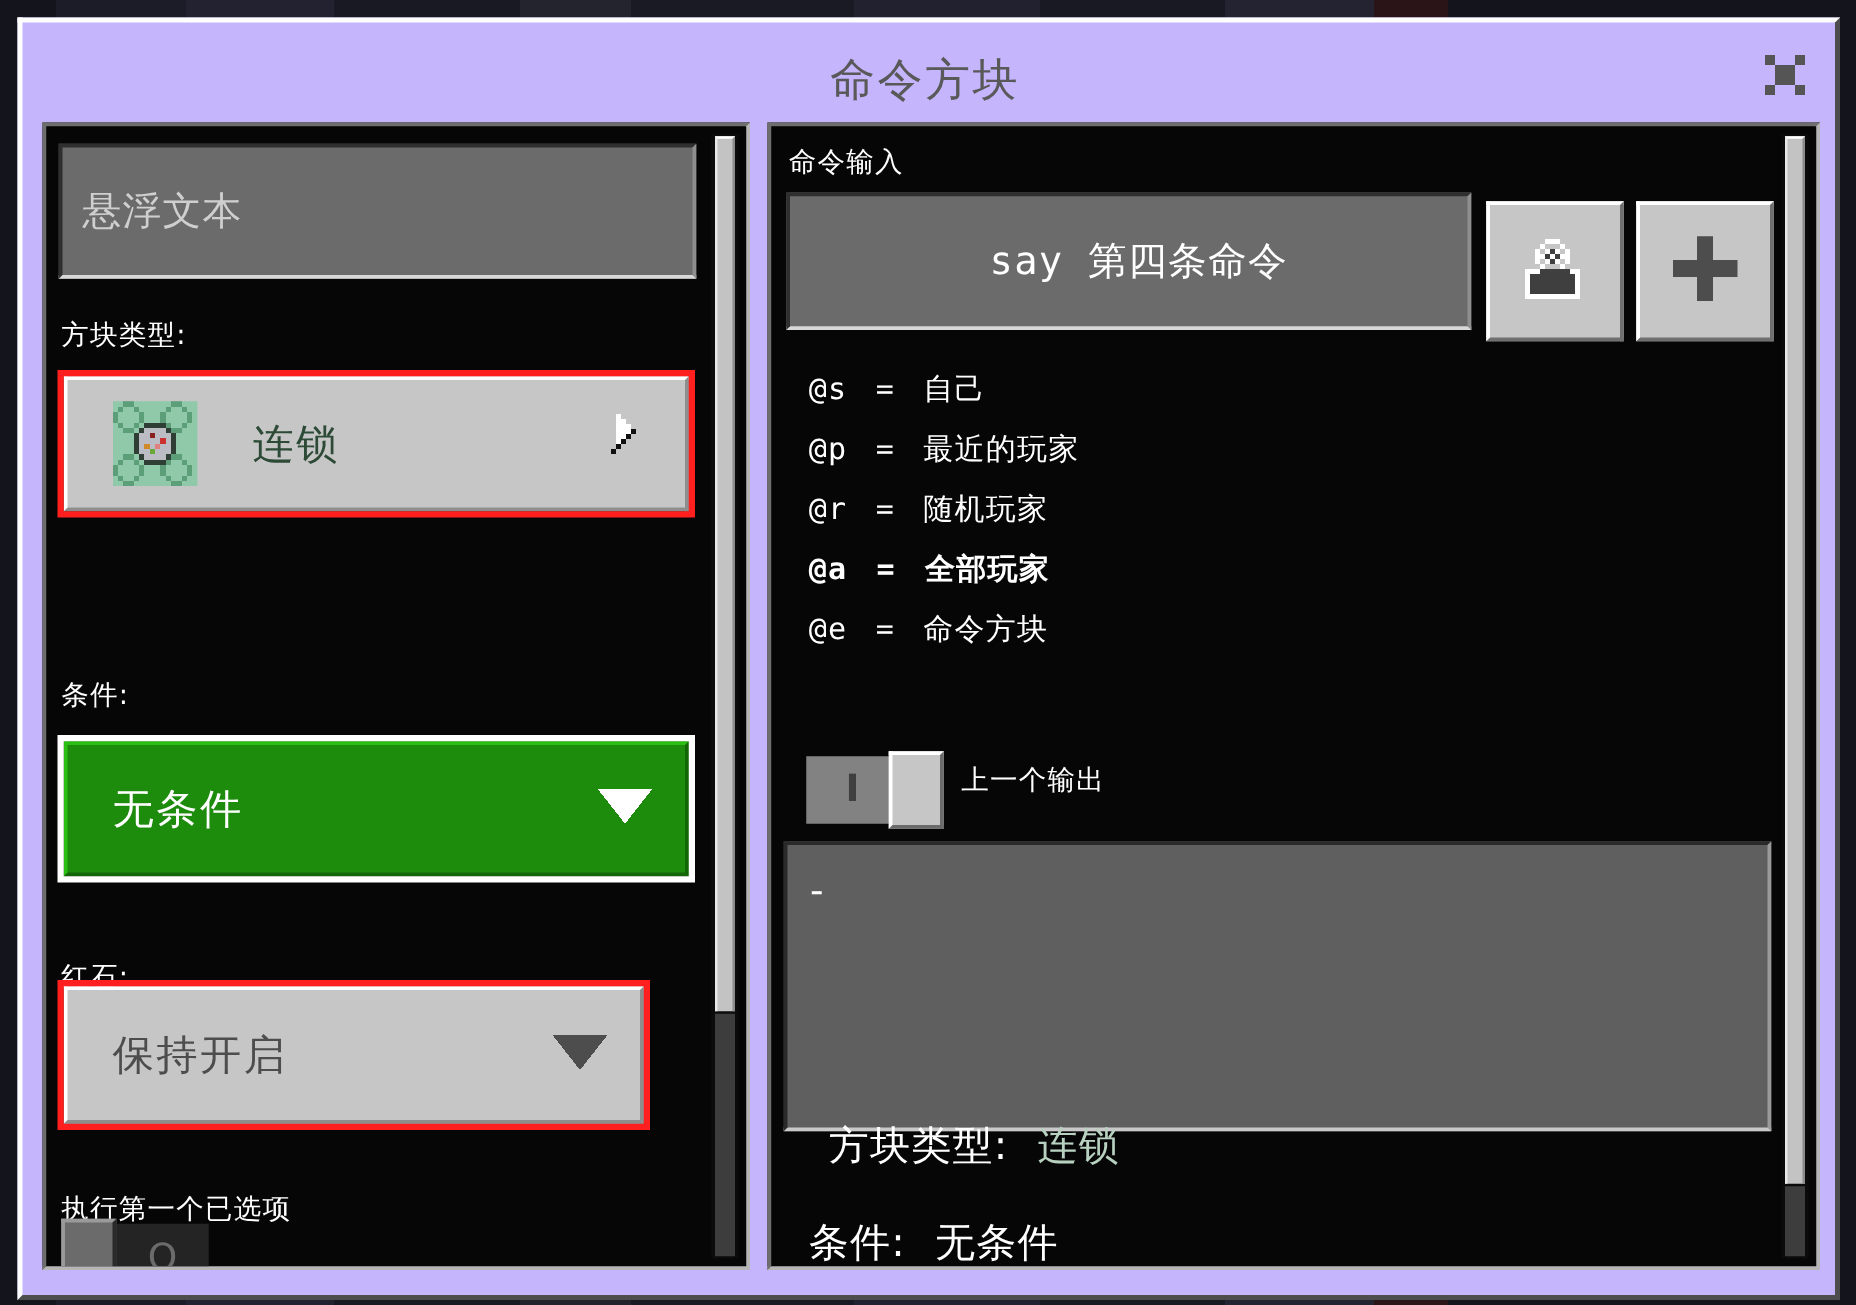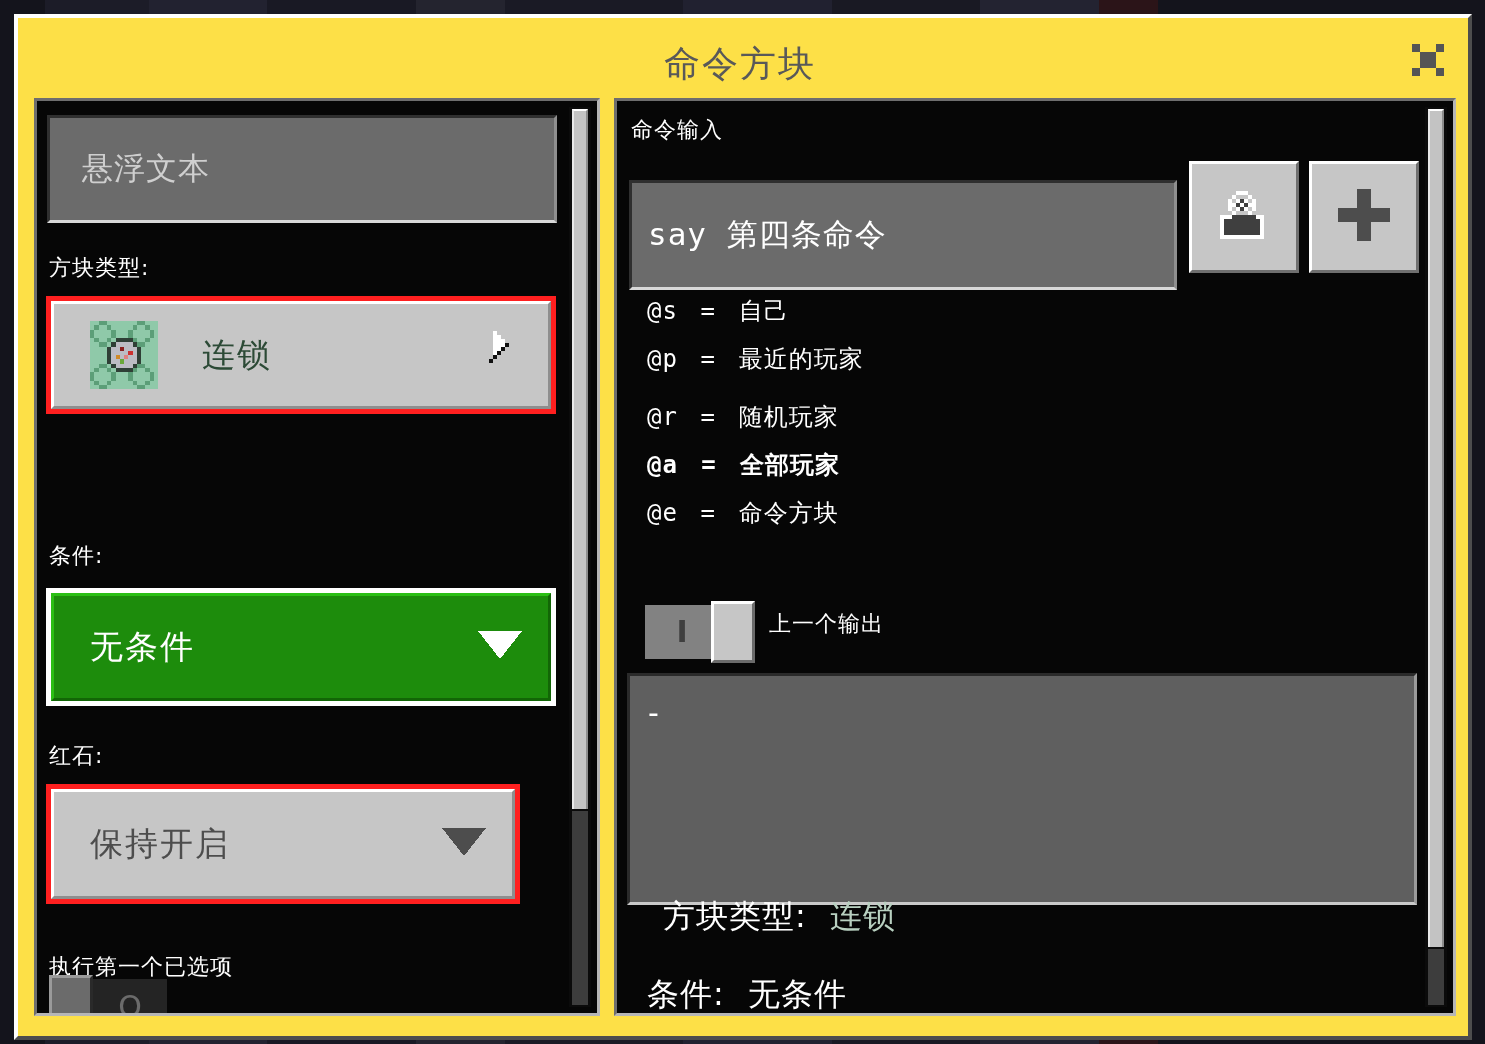--- a/index.html
+++ b/index.html
@@ -23,21 +23,21 @@
         #212130 46%, #212130 56%,
         #191923 56%, #191923 66%,
         #232331 66%, #232331 74%,
         #2b1418 74%, #2b1418 78%,
         #14141c 78%, #14141c 100%);
   }
   
   #dialog {
     position: absolute; left: 14px; top: 14px;
     width: 1458px; height: 1026px;
-    background: #fde047;
+    background: #c4b5fd;
     border: 4px solid #ffffff;
     border-right-color: #4d4d4d;
     border-bottom-color: #4d4d4d;
   }
   #titlebar {
     position: relative; height: 76px;
   }
   #title {
     position: absolute; left: 646px; top: 22px;
     font-size: 36px; color: #595959; letter-spacing: 2px;
@@ -82,21 +82,21 @@
     color: #ffffff; font-size: 22px; letter-spacing: 1px; white-space: nowrap;
   }
   .textfield {
     background: #6b6b6b;
     border: 3px solid #2f2f2f;
     border-bottom-color: #d8d8d8;
     border-right-color: #8f8f8f;
     display: flex; align-items: center;
   }
   .textfield .placeholder {
-    color: #cfcfcf; font-size: 31px; padding-left: 32px; letter-spacing: 1px;
+    color: #cfcfcf; font-size: 31px; padding-left: 16px; letter-spacing: 1px;
   }
   .opt-row {
     background: #c6c6c6;
     border: 3px solid #ffffff;
     border-right-color: #8e8e8e;
     border-bottom-color: #8e8e8e;
     display: flex; align-items: center; position: relative;
   }
   .red-outline { outline: 5px solid #ff1f1f; outline-offset: 0px; }
   .white-outline { outline: 5px solid #ffffff; }
@@ -262,21 +262,21 @@
 
       <div class="opt-row dropdown white-outline" style="position:absolute;left:14px;top:492px;width:500px;height:108px;background:#1d8c0c;border-color:#2bbf14;border-right-color:#126606;border-bottom-color:#126606;">
         <span class="opt-label" style="margin-left:36px;color:#ffffff;">无条件</span>
         <span class="caret">
           <svg width="44" height="28" viewBox="0 0 11 7" shape-rendering="crispEdges">
             <polygon points="0,0 11,0 5.5,7" fill="#ffffff"></polygon>
           </svg>
         </span>
       </div>
 
-      <div class="label" style="position:absolute;left:12px;top:640px;">红石:</div>
+      <div class="label" style="position:absolute;left:12px;top:666px;">红石:</div>
 
       <div class="opt-row dropdown red-outline" style="position:absolute;left:14px;top:688px;width:464px;height:110px;">
         <span class="opt-label" style="margin-left:36px;color:#4d4d4d;">保持开启</span>
         <span class="caret">
           <svg width="44" height="28" viewBox="0 0 11 7" shape-rendering="crispEdges">
             <polygon points="0,0 11,0 5.5,7" fill="#4d4d4d"></polygon>
           </svg>
         </span>
       </div>
 
@@ -295,21 +295,21 @@
       </div>
 
     </div>
   </div>
 
   <div class="panel" id="panel-right">
     <div class="panel-inner">
 
       <div class="label" style="position:absolute;left:14px;top:14px;">命令输入</div>
 
-      <div class="textfield" style="position:absolute;left:12px;top:79px;width:548px;height:110px;">
+      <div class="textfield" style="position:absolute;left:12px;top:53px;width:548px;height:110px;justify-content:center;">
         <span class="mono" style="color:#ffffff;font-size:31px;padding-left:16px;letter-spacing:1px;">say 第四条命令</span>
       </div>
 
       <div class="iconbtn" style="position:absolute;left:572px;top:60px;width:110px;height:112px;">
         <span>
           <svg width="56" height="56" viewBox="0 0 14 14" shape-rendering="crispEdges">
             <g fill="#ffffff">
               <rect x="5" y="1" width="3" height="1"></rect>
               <rect x="4" y="2" width="1" height="1"></rect>
                 <rect x="8" y="2" width="1" height="1"></rect>
@@ -355,21 +355,21 @@
         <div class="sel-line" style="height:48px;">
           <span class="mono">@s</span>
           <span class="mono" style="margin:0 14px;">=</span>
           <span>自己</span>
         </div>
         <div class="sel-line" style="height:48px;">
           <span class="mono">@p</span>
           <span class="mono" style="margin:0 14px;">=</span>
           <span>最近的玩家</span>
         </div>
-        <div class="sel-line" style="height:48px;margin-top:10px;">
+        <div class="sel-line" style="height:48px;">
           <span class="mono">@r</span>
           <span class="mono" style="margin:0 14px;">=</span>
           <span>随机玩家</span>
         </div>
         <div class="sel-line" style="height:48px;font-weight:bold;">
           <span class="mono">@a</span>
           <span class="mono" style="margin:0 14px;">=</span>
           <span>全部玩家</span>
         </div>
         <div class="sel-line" style="height:48px;">

